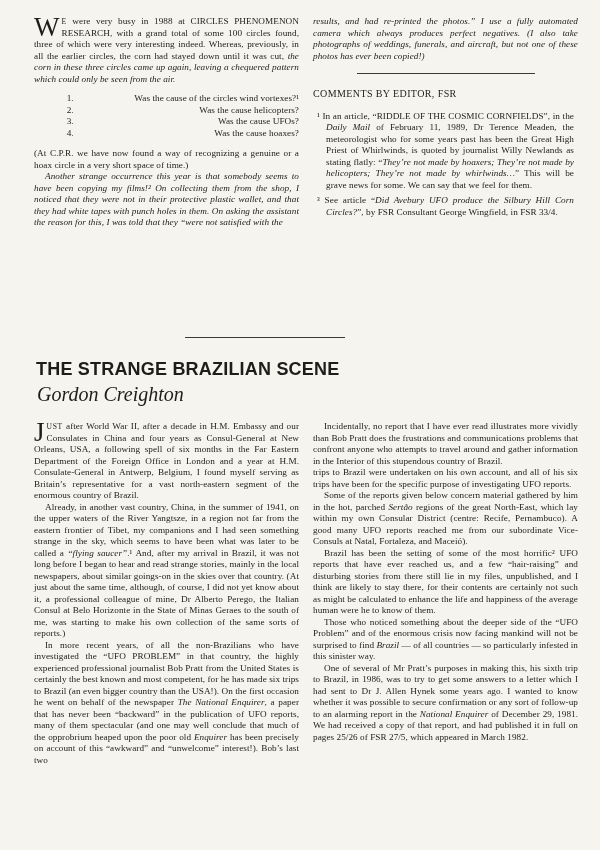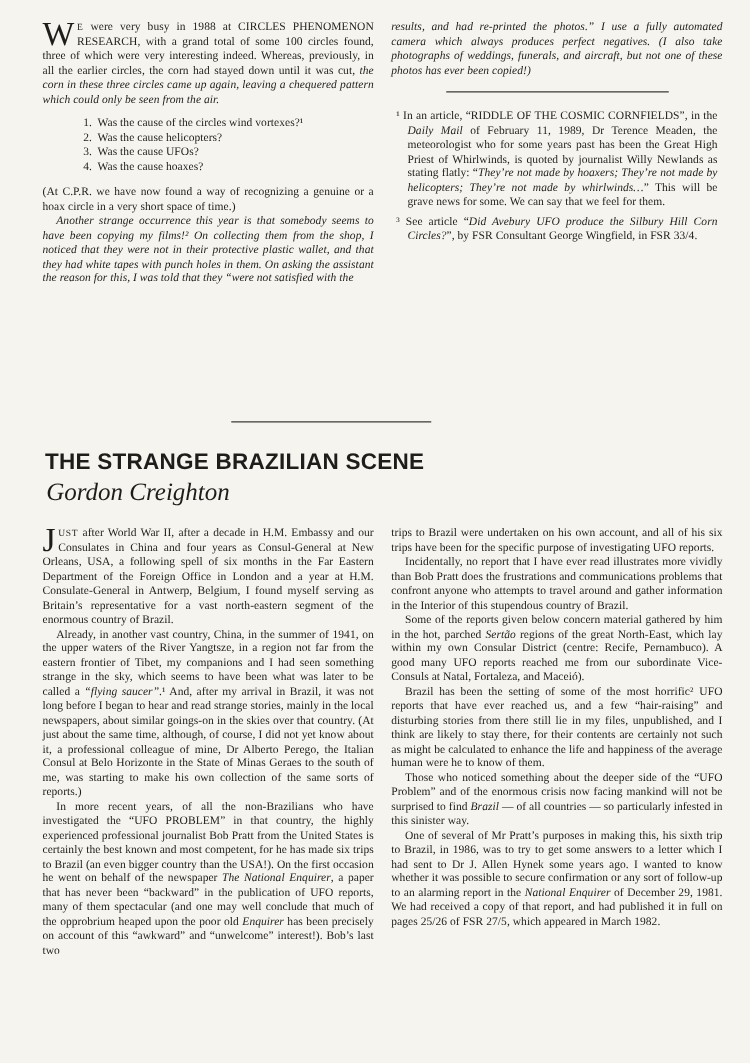--- a/index.html
+++ b/index.html
@@ -34,21 +34,21 @@
     float:left;
     font-size:27px;line-height:20px;
     padding:1px 2px 0 0;
   }
   .sc{font-size:7.6px;letter-spacing:0.6px;}
   ol.vlist{
     margin:8px 0 9px 0;
     padding-left:42px;
     text-align:left;
   }
-  ol.vlist li{margin:0;padding-left:2px;}
+  ol.vlist li{margin:0;padding-left:2px;text-align:right;}
   .top-section{min-height:308px;}
   .rule-col{
     border:0;border-top:1.6px solid var(--rule);
     width:178px;margin:11px auto 13px auto;
   }
   .comments-heading{
     font-size:10px;letter-spacing:0.4px;
     margin:14px 0 11px 0;
     text-align:left;
   }
@@ -90,20 +90,21 @@
         <li>Was the cause UFOs?</li>
         <li>Was the cause hoaxes?</li>
       </ol>
       <p class="para noindent"><span><span>(At C.P.R. we have now found a way of recognizing a genuine or a hoax circle in a very short space of time.)</span></span></p>
       <p class="para"><span><span class="it">Another strange occurrence this year is that somebody seems to have been copying my films!² On collecting them from the shop, I noticed that they were not in their protective plastic wallet, and that they had white tapes with punch holes in them. On asking the assistant the reason for this, I was told that they “were not satisfied with the</span></span></p>
     </div>
 
     <div class="col">
       <p class="para noindent"><span><span class="it">results, and had re-printed the photos.” I use a fully automated camera which always produces perfect negatives. (I also take photographs of weddings, funerals, and aircraft, but not one of these photos has ever been copied!)</span></span></p>
       <hr class="rule-col">
+      <div class="comments-heading">COMMENTS BY EDITOR, FSR</div>
       <div>
         <p class="footnote"><span><span>¹ In an article, “RIDDLE OF THE COSMIC CORNFIELDS”, in the </span><span class="it">Daily Mail</span><span> of February 11, 1989, Dr Terence Meaden, the meteorologist who for some years past has been the Great High Priest of Whirlwinds, is quoted by journalist Willy Newlands as stating flatly: “</span><span class="it">They’re not made by hoaxers; They’re not made by helicopters; They’re not made by whirlwinds…</span><span>” This will be grave news for some. We can say that we feel for them.</span></span></p>
         <p class="footnote"><span><span>³ See article “</span><span class="it">Did Avebury UFO produce the Silbury Hill Corn Circles?</span><span>”, by FSR Consultant George Wingfield, in FSR 33/4.</span></span></p>
       </div>
     </div>
 
   </div>
 
   <hr class="rule-center">
 
@@ -112,22 +113,22 @@
 
   <div class="cols">
 
     <div class="col">
       <p class="para noindent"><span class="dropcap">J</span><span class="sc">UST</span><span><span> after World War II, after a decade in H.M. Embassy and our Consulates in China and four years as Consul-General at New Orleans, USA, a following spell of six months in the Far Eastern Department of the Foreign Office in London and a year at H.M. Consulate-General in Antwerp, Belgium, I found myself serving as Britain’s representative for a vast north-eastern segment of the enormous country of Brazil.</span></span></p>
       <p class="para"><span><span>Already, in another vast country, China, in the summer of 1941, on the upper waters of the River Yangtsze, in a region not far from the eastern frontier of Tibet, my companions and I had seen something strange in the sky, which seems to have been what was later to be called a </span><span class="it">“flying saucer”</span><span>.¹ And, after my arrival in Brazil, it was not long before I began to hear and read strange stories, mainly in the local newspapers, about similar goings-on in the skies over that country. (At just about the same time, although, of course, I did not yet know about it, a professional colleague of mine, Dr Alberto Perego, the Italian Consul at Belo Horizonte in the State of Minas Geraes to the south of me, was starting to make his own collection of the same sorts of reports.)</span></span></p>
       <p class="para"><span><span>In more recent years, of all the non-Brazilians who have investigated the “UFO PROBLEM” in that country, the highly experienced professional journalist Bob Pratt from the United States is certainly the best known and most competent, for he has made six trips to Brazil (an even bigger country than the USA!). On the first occasion he went on behalf of the newspaper </span><span class="it">The National Enquirer</span><span>, a paper that has never been “backward” in the publication of UFO reports, many of them spectacular (and one may well conclude that much of the opprobrium heaped upon the poor old </span><span class="it">Enquirer</span><span> has been precisely on account of this “awkward” and “unwelcome” interest!). Bob’s last two</span></span></p>
     </div>
 
     <div class="col">
+      <p class="para"><span><span>Incidentally, no report that I have ever read illustrates more vividly than Bob Pratt does the frustrations and communications problems that confront anyone who attempts to travel around and gather information in the Interior of this stupendous country of Brazil.</span></span></p>
       <p class="para noindent"><span><span>trips to Brazil were undertaken on his own account, and all of his six trips have been for the specific purpose of investigating UFO reports.</span></span></p>
-      <p class="para"><span><span>Incidentally, no report that I have ever read illustrates more vividly than Bob Pratt does the frustrations and communications problems that confront anyone who attempts to travel around and gather information in the Interior of this stupendous country of Brazil.</span></span></p>
       <p class="para"><span><span>Some of the reports given below concern material gathered by him in the hot, parched </span><span class="it">Sertão</span><span> regions of the great North-East, which lay within my own Consular District (centre: Recife, Pernambuco). A good many UFO reports reached me from our subordinate Vice-Consuls at Natal, Fortaleza, and Maceió).</span></span></p>
       <p class="para"><span><span>Brazil has been the setting of some of the most horrific² UFO reports that have ever reached us, and a few “hair-raising” and disturbing stories from there still lie in my files, unpublished, and I think are likely to stay there, for their contents are certainly not such as might be calculated to enhance the life and happiness of the average human were he to know of them.</span></span></p>
       <p class="para"><span><span>Those who noticed something about the deeper side of the “UFO Problem” and of the enormous crisis now facing mankind will not be surprised to find </span><span class="it">Brazil</span><span> — of all countries — so particularly infested in this sinister way.</span></span></p>
       <p class="para"><span><span>One of several of Mr Pratt’s purposes in making this, his sixth trip to Brazil, in 1986, was to try to get some answers to a letter which I had sent to Dr J. Allen Hynek some years ago. I wanted to know whether it was possible to secure confirmation or any sort of follow-up to an alarming report in the </span><span class="it">National Enquirer</span><span> of December 29, 1981. We had received a copy of that report, and had published it in full on pages 25/26 of FSR 27/5, which appeared in March 1982.</span></span></p>
     </div>
 
   </div>
 
 </div>
 

